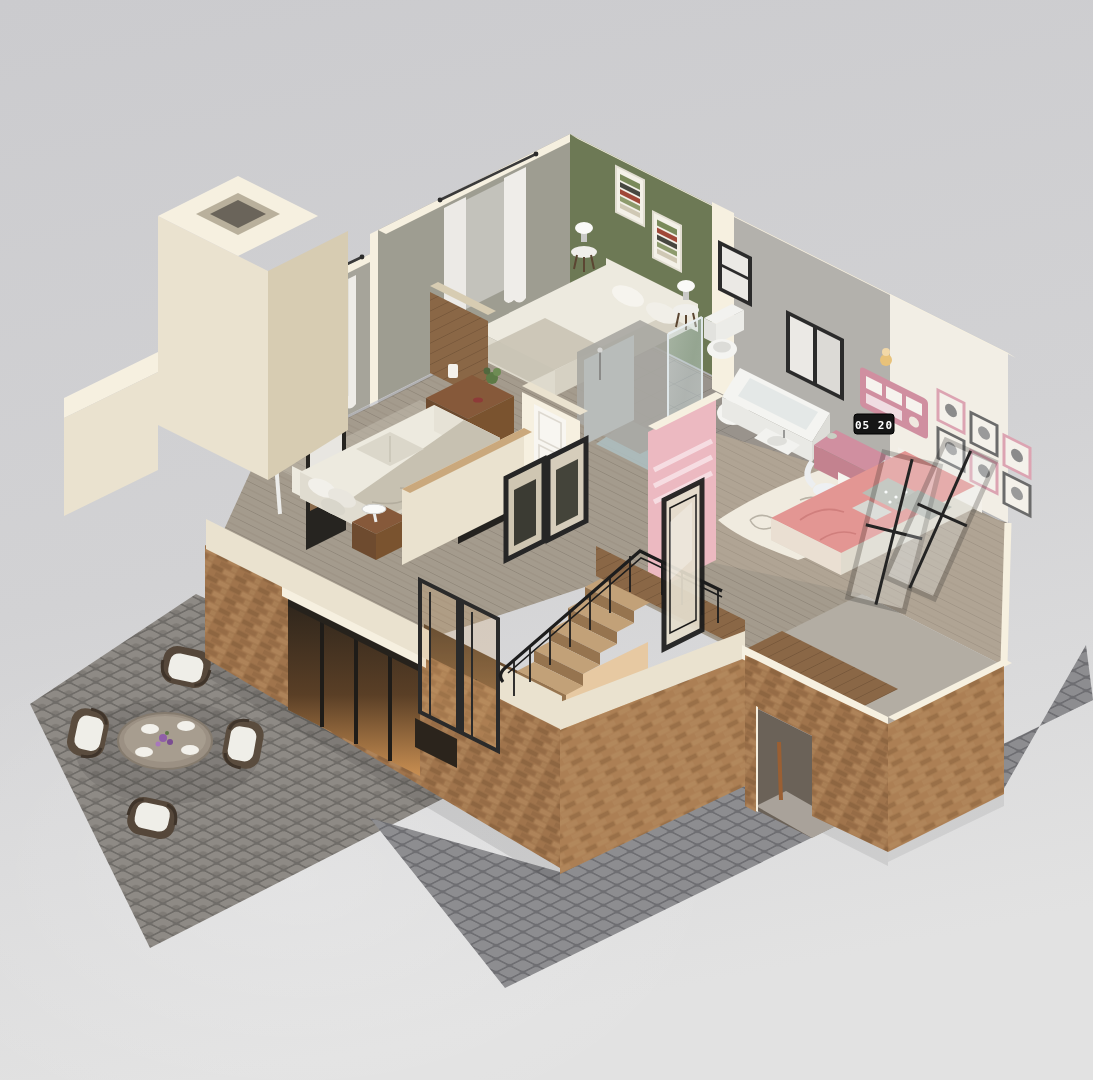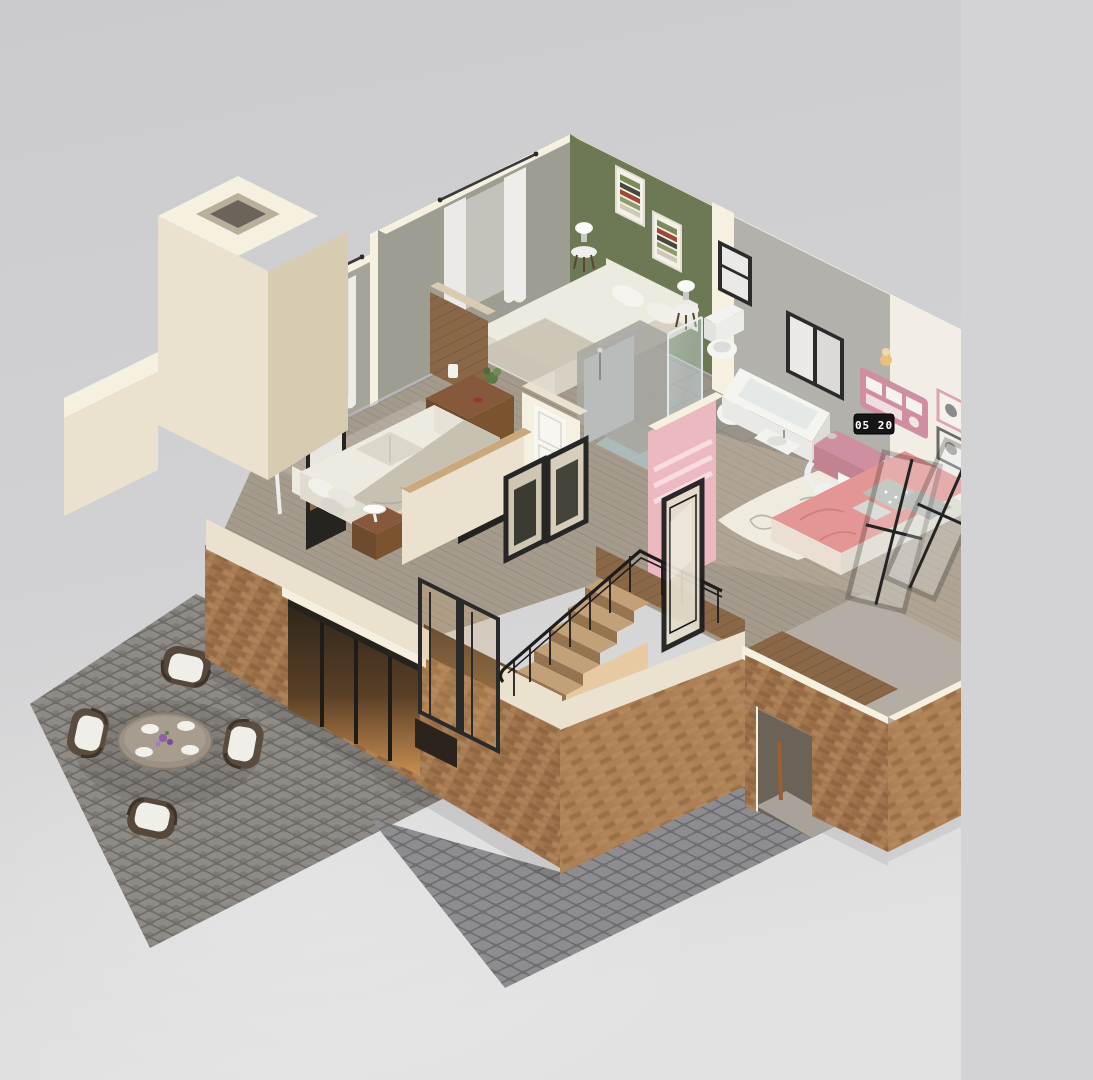--- a/index.html
+++ b/index.html
@@ -1,16 +1,16 @@
 <!DOCTYPE html>
 <html style="--bg: #d2d2d4; --bg-deep: #cbcbce; --bg-light: #e2e2e2; --cobble-gap: #6e6e72; --cobble-stone: #8d8d90; --patio-gap: #6f6c68; --patio-stone: #8e8a85; --brick: #a0744c; --brick-dark: #7f5a38; --brick-light: #bb9266; --brick-side: #ac7f54; --cream: #eae2cf; --cream-light: #f6f0e0; --cream-shade: #d7ccb2; --wall-gray: #a6a49a; --wall-gray2: #9e9d91; --green-wall: #6d7955; --bath-wall: #b3b1ac; --white-wall: #f2eee5; --pink-wall: #ecb9c1; --pink-deep: #d08fa0; --pink-blanket: #e39693; --floor-wood: #a49b8d; --floor-wood-dark: #8e8577; --bath-floor: #99938c; --shower-floor: #aebfc2; --kids-floor: #b0a494; --warm-wood: #8a6746; --stair-tread: #c2a178; --stair-riser: #96744f; --stair-glow: #ecd3ae; --walnut: #6e4b2f; --walnut-light: #86593a; --metal: #232323; --glass: #c9dee0; --linen: #edeadf; --blanket: #c7c1b1; --tub-white: #f4f4f1; --lamp-white: #fafaf8; --door-glow: #c98f52;"><head>
 <meta charset="utf-8">
 <style>
   html,body{margin:0;padding:0;background:#d3d3d5;font-family:"DejaVu Sans",sans-serif;}
-  #stage{width:961px;height:1080px;position:relative;overflow:hidden;}
+  #stage{width:1093px;height:1080px;position:relative;overflow:hidden;}
   svg{display:block;}
   text{font-family:"DejaVu Sans Mono",monospace;}
   .cream{fill:var(--cream)} .creamL{fill:var(--cream-light)} .creamS{fill:var(--cream-shade)}
   .grayW{fill:var(--wall-gray)} .grayW2{fill:var(--wall-gray2)} .greenW{fill:var(--green-wall)}
   .bathW{fill:var(--bath-wall)} .whiteW{fill:var(--white-wall)}
   .pinkW{fill:var(--pink-wall)} .pinkD{fill:var(--pink-deep)}
   .wood{fill:var(--floor-wood)} .warm{fill:var(--warm-wood)} .walnut{fill:var(--walnut)} .walnutL{fill:var(--walnut-light)}
   .linen{fill:var(--linen)} .blanket{fill:var(--blanket)}
 </style>
 </head>

